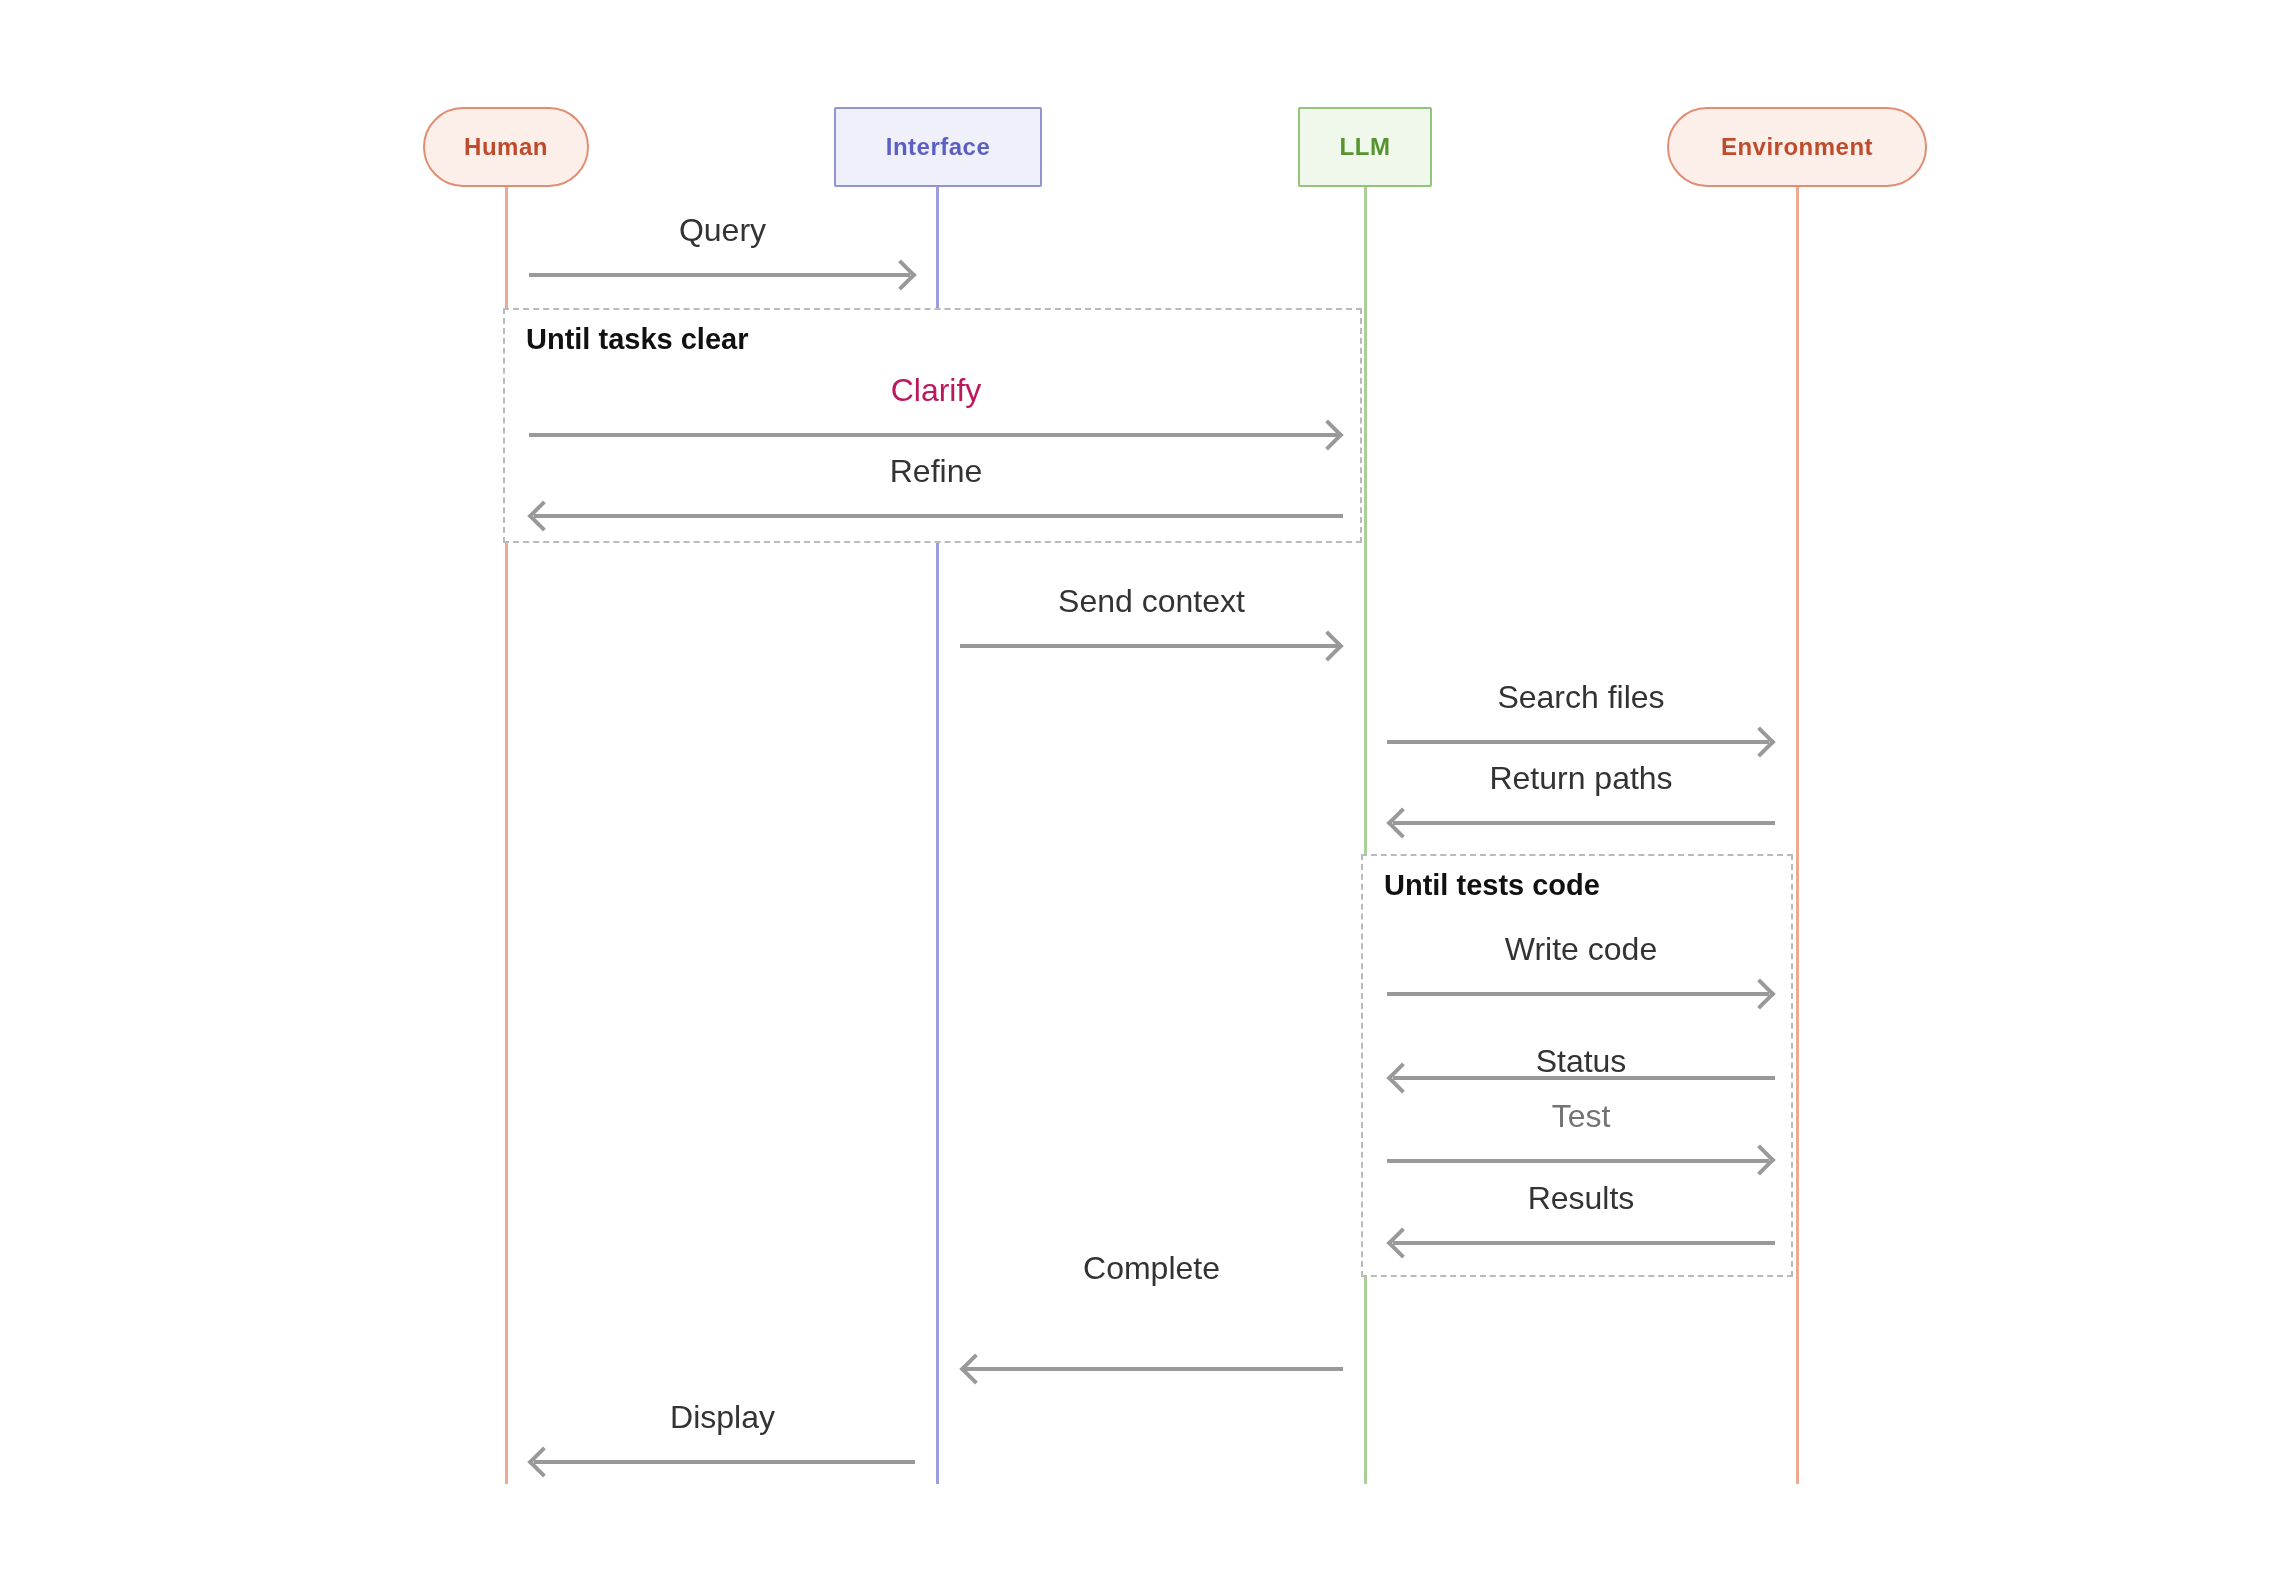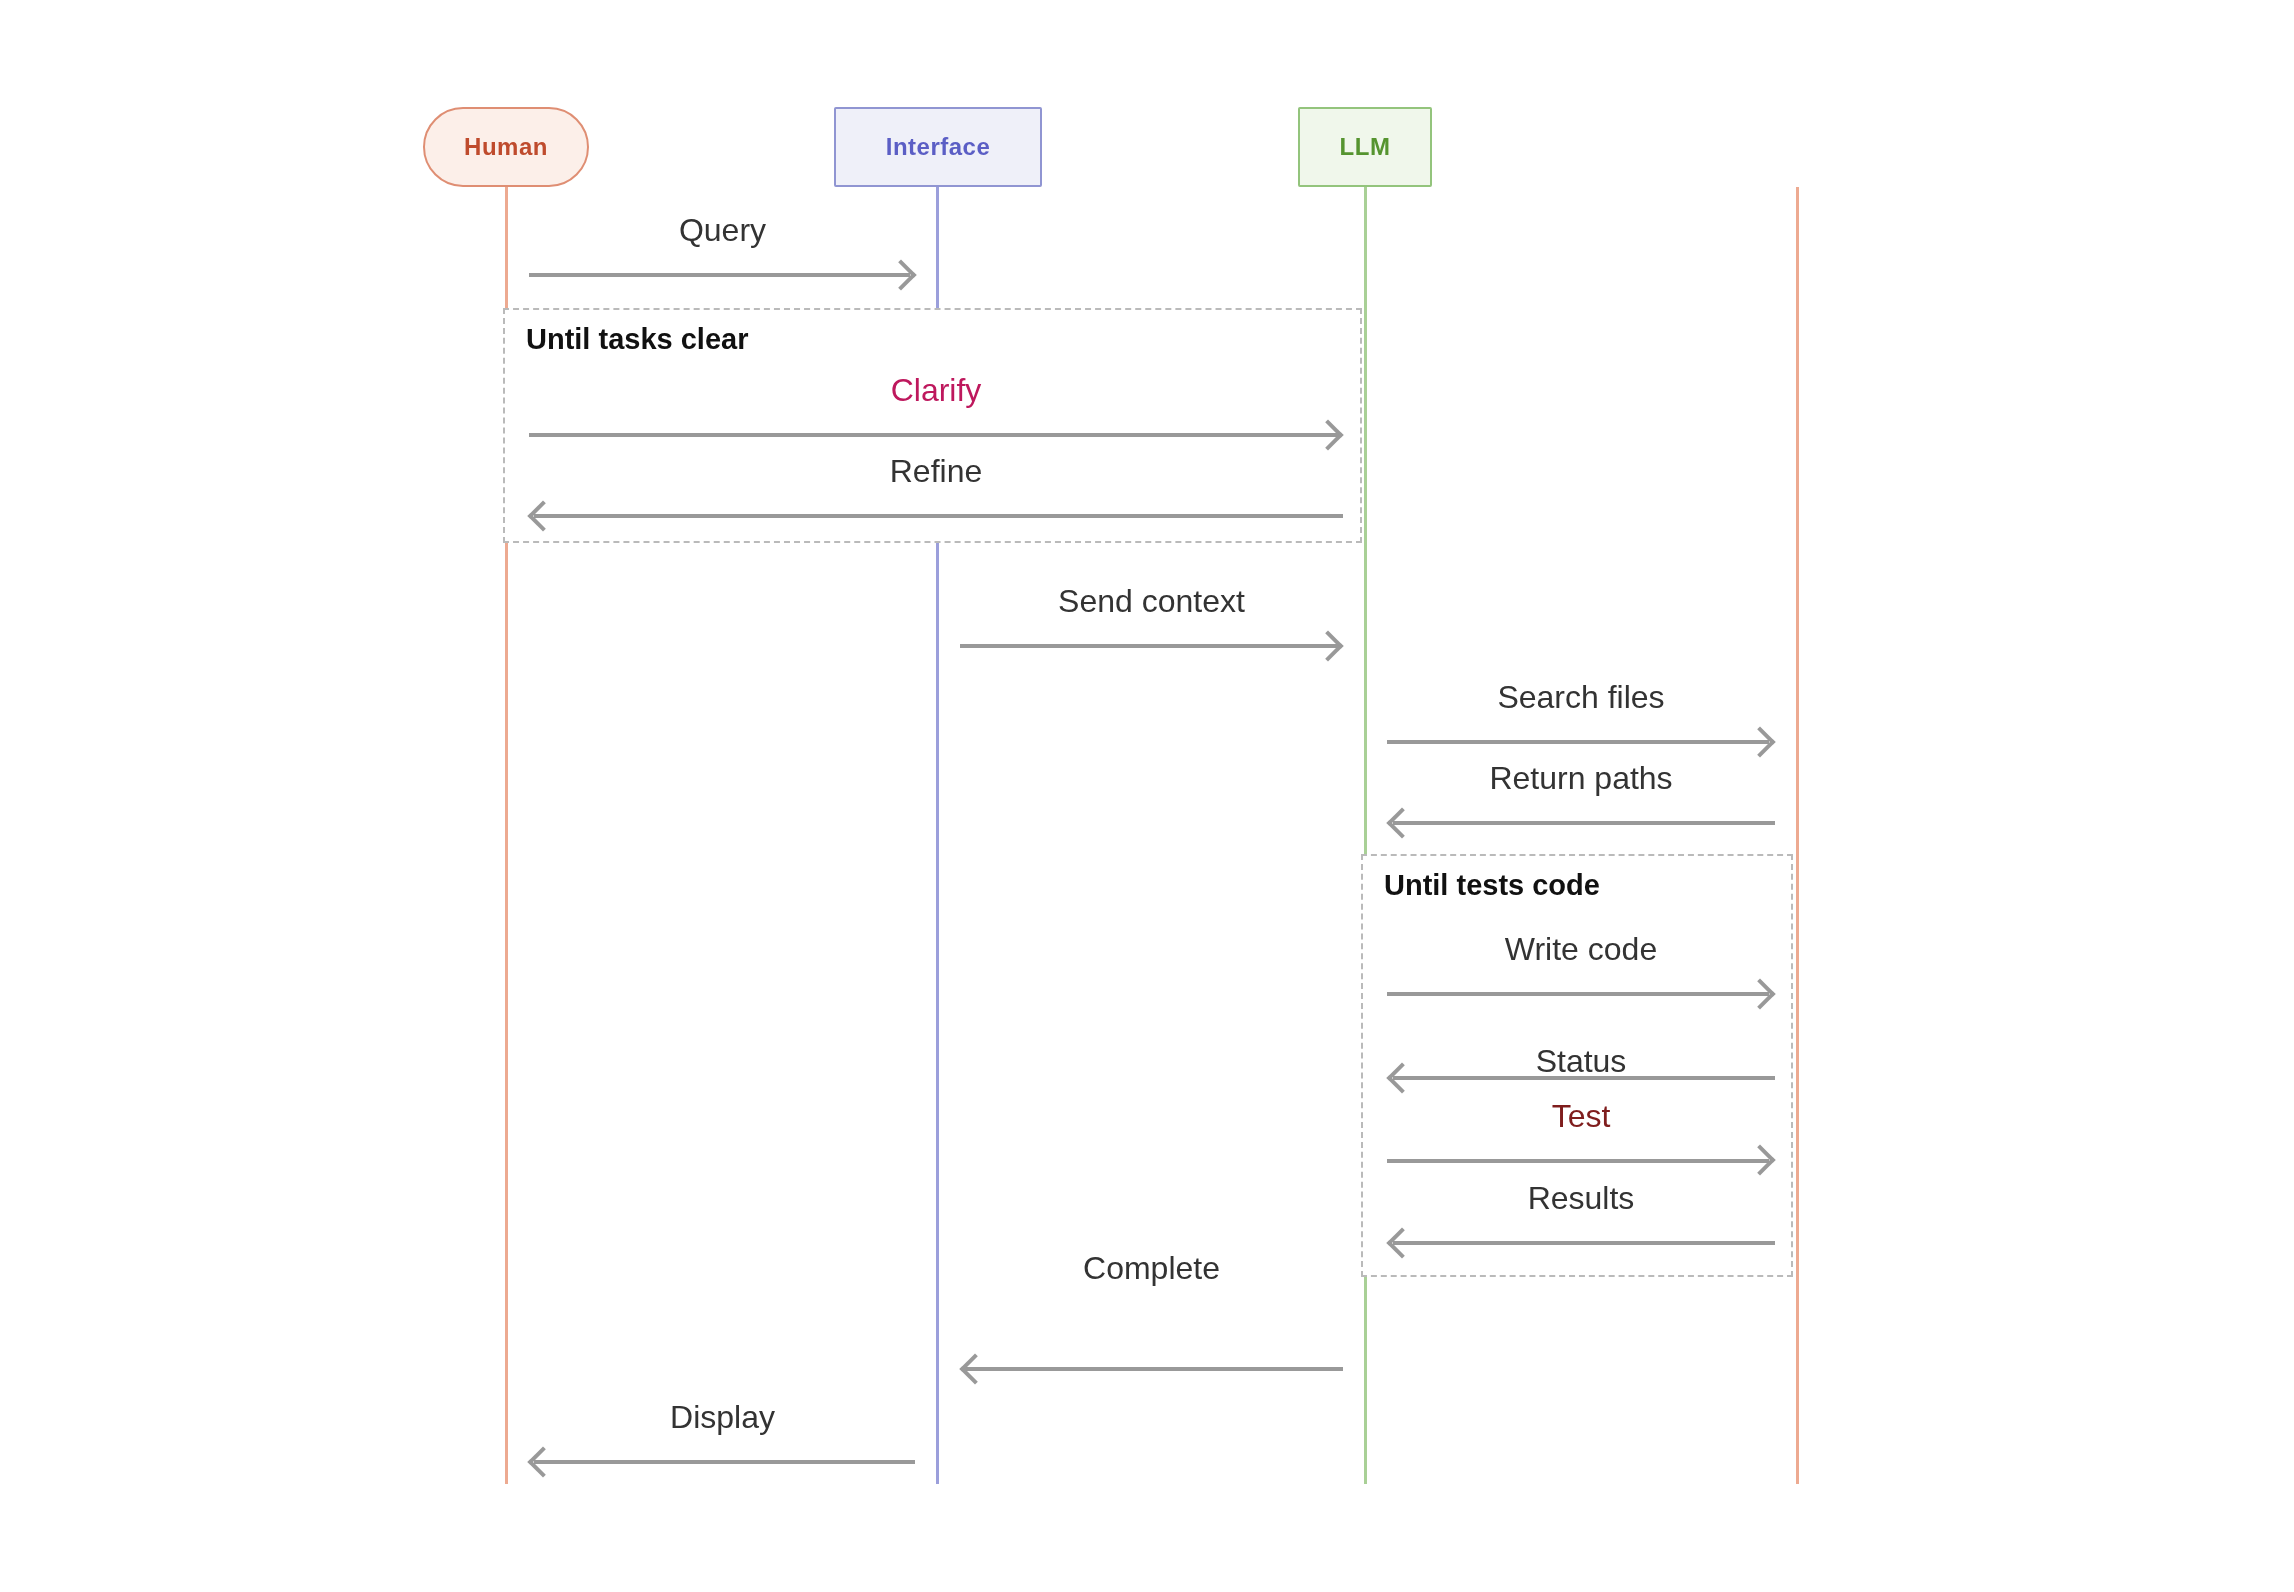--- a/index.html
+++ b/index.html
@@ -88,29 +88,30 @@
     <div class="msg-head head-r" style="left: 1749px; top: 731px; border-color: rgb(153, 153, 153);"></div>
     <div class="msg-label" style="left: 1365px; width: 432px; top: 755px; color: rgb(51, 51, 51);">Return paths</div>
     <div class="msg-line" style="left: 1393px; width: 382px; top: 821px; background: rgb(153, 153, 153);"></div>
     <div class="msg-head head-l" style="left: 1391px; top: 812px; border-color: rgb(153, 153, 153);"></div>
     <div class="msg-label" style="left: 1365px; width: 432px; top: 926px; color: rgb(51, 51, 51);">Write code</div>
     <div class="msg-line" style="left: 1387px; width: 382px; top: 992px; background: rgb(153, 153, 153);"></div>
     <div class="msg-head head-r" style="left: 1749px; top: 983px; border-color: rgb(153, 153, 153);"></div>
     <div class="msg-label" style="left: 1365px; width: 432px; top: 1038px; color: rgb(51, 51, 51);">Status</div>
     <div class="msg-line" style="left: 1393px; width: 382px; top: 1076px; background: rgb(153, 153, 153);"></div>
     <div class="msg-head head-l" style="left: 1391px; top: 1067px; border-color: rgb(153, 153, 153);"></div>
-    <div class="msg-label" style="left: 1365px; width: 432px; top: 1093px; color: #7f1d1d;">Test</div>
+    <div class="msg-label" style="left: 1365px; width: 432px; top: 1093px; color: #737373;">Test</div>
     <div class="msg-line" style="left: 1387px; width: 382px; top: 1159px; background: rgb(153, 153, 153);"></div>
     <div class="msg-head head-r" style="left: 1749px; top: 1149px; border-color: rgb(153, 153, 153);"></div>
     <div class="msg-label" style="left: 1365px; width: 432px; top: 1175px; color: rgb(51, 51, 51);">Results</div>
     <div class="msg-line" style="left: 1393px; width: 382px; top: 1241px; background: rgb(153, 153, 153);"></div>
     <div class="msg-head head-l" style="left: 1391px; top: 1232px; border-color: rgb(153, 153, 153);"></div>
     <div class="msg-label" style="left: 938px; width: 427px; top: 1245px; color: rgb(51, 51, 51);">Complete</div>
     <div class="msg-line" style="left: 965px; width: 378px; top: 1367px; background: rgb(153, 153, 153);"></div>
     <div class="msg-head head-l" style="left: 964px; top: 1358px; border-color: rgb(153, 153, 153);"></div>
     <div class="msg-label" style="left: 507px; width: 431px; top: 1394px; color: rgb(51, 51, 51);">Display</div>
     <div class="msg-line" style="left: 534px; width: 381px; top: 1460px; background: rgb(153, 153, 153);"></div>
     <div class="msg-head head-l" style="left: 532px; top: 1451px; border-color: rgb(153, 153, 153);"></div>
     <div class="actor pill" style="left: 423px; top: 107px; width: 166px; height: 80px; background: rgb(252, 239, 233); border: 2.9px solid rgb(223, 142, 115); color: rgb(191, 75, 45);">Human</div>
     <div class="actor rect" style="left: 834px; top: 107px; width: 208px; height: 80px; background: rgb(239, 240, 249); border: 2.9px solid rgb(144, 149, 210); color: rgb(91, 94, 197);">Interface</div>
     <div class="actor rect" style="left: 1298px; top: 107px; width: 134px; height: 80px; background: rgb(240, 247, 235); border: 2.9px solid rgb(147, 196, 124); color: rgb(85, 148, 47);">LLM</div>
+    <div class="actor pill" style="left: 1667px; top: 107px; width: 260px; height: 80px; background: rgb(252, 239, 233); border: 2.9px solid rgb(223, 142, 115); color: rgb(191, 75, 45);">Environment</div>
   </div>
 
 
 </body></html>

